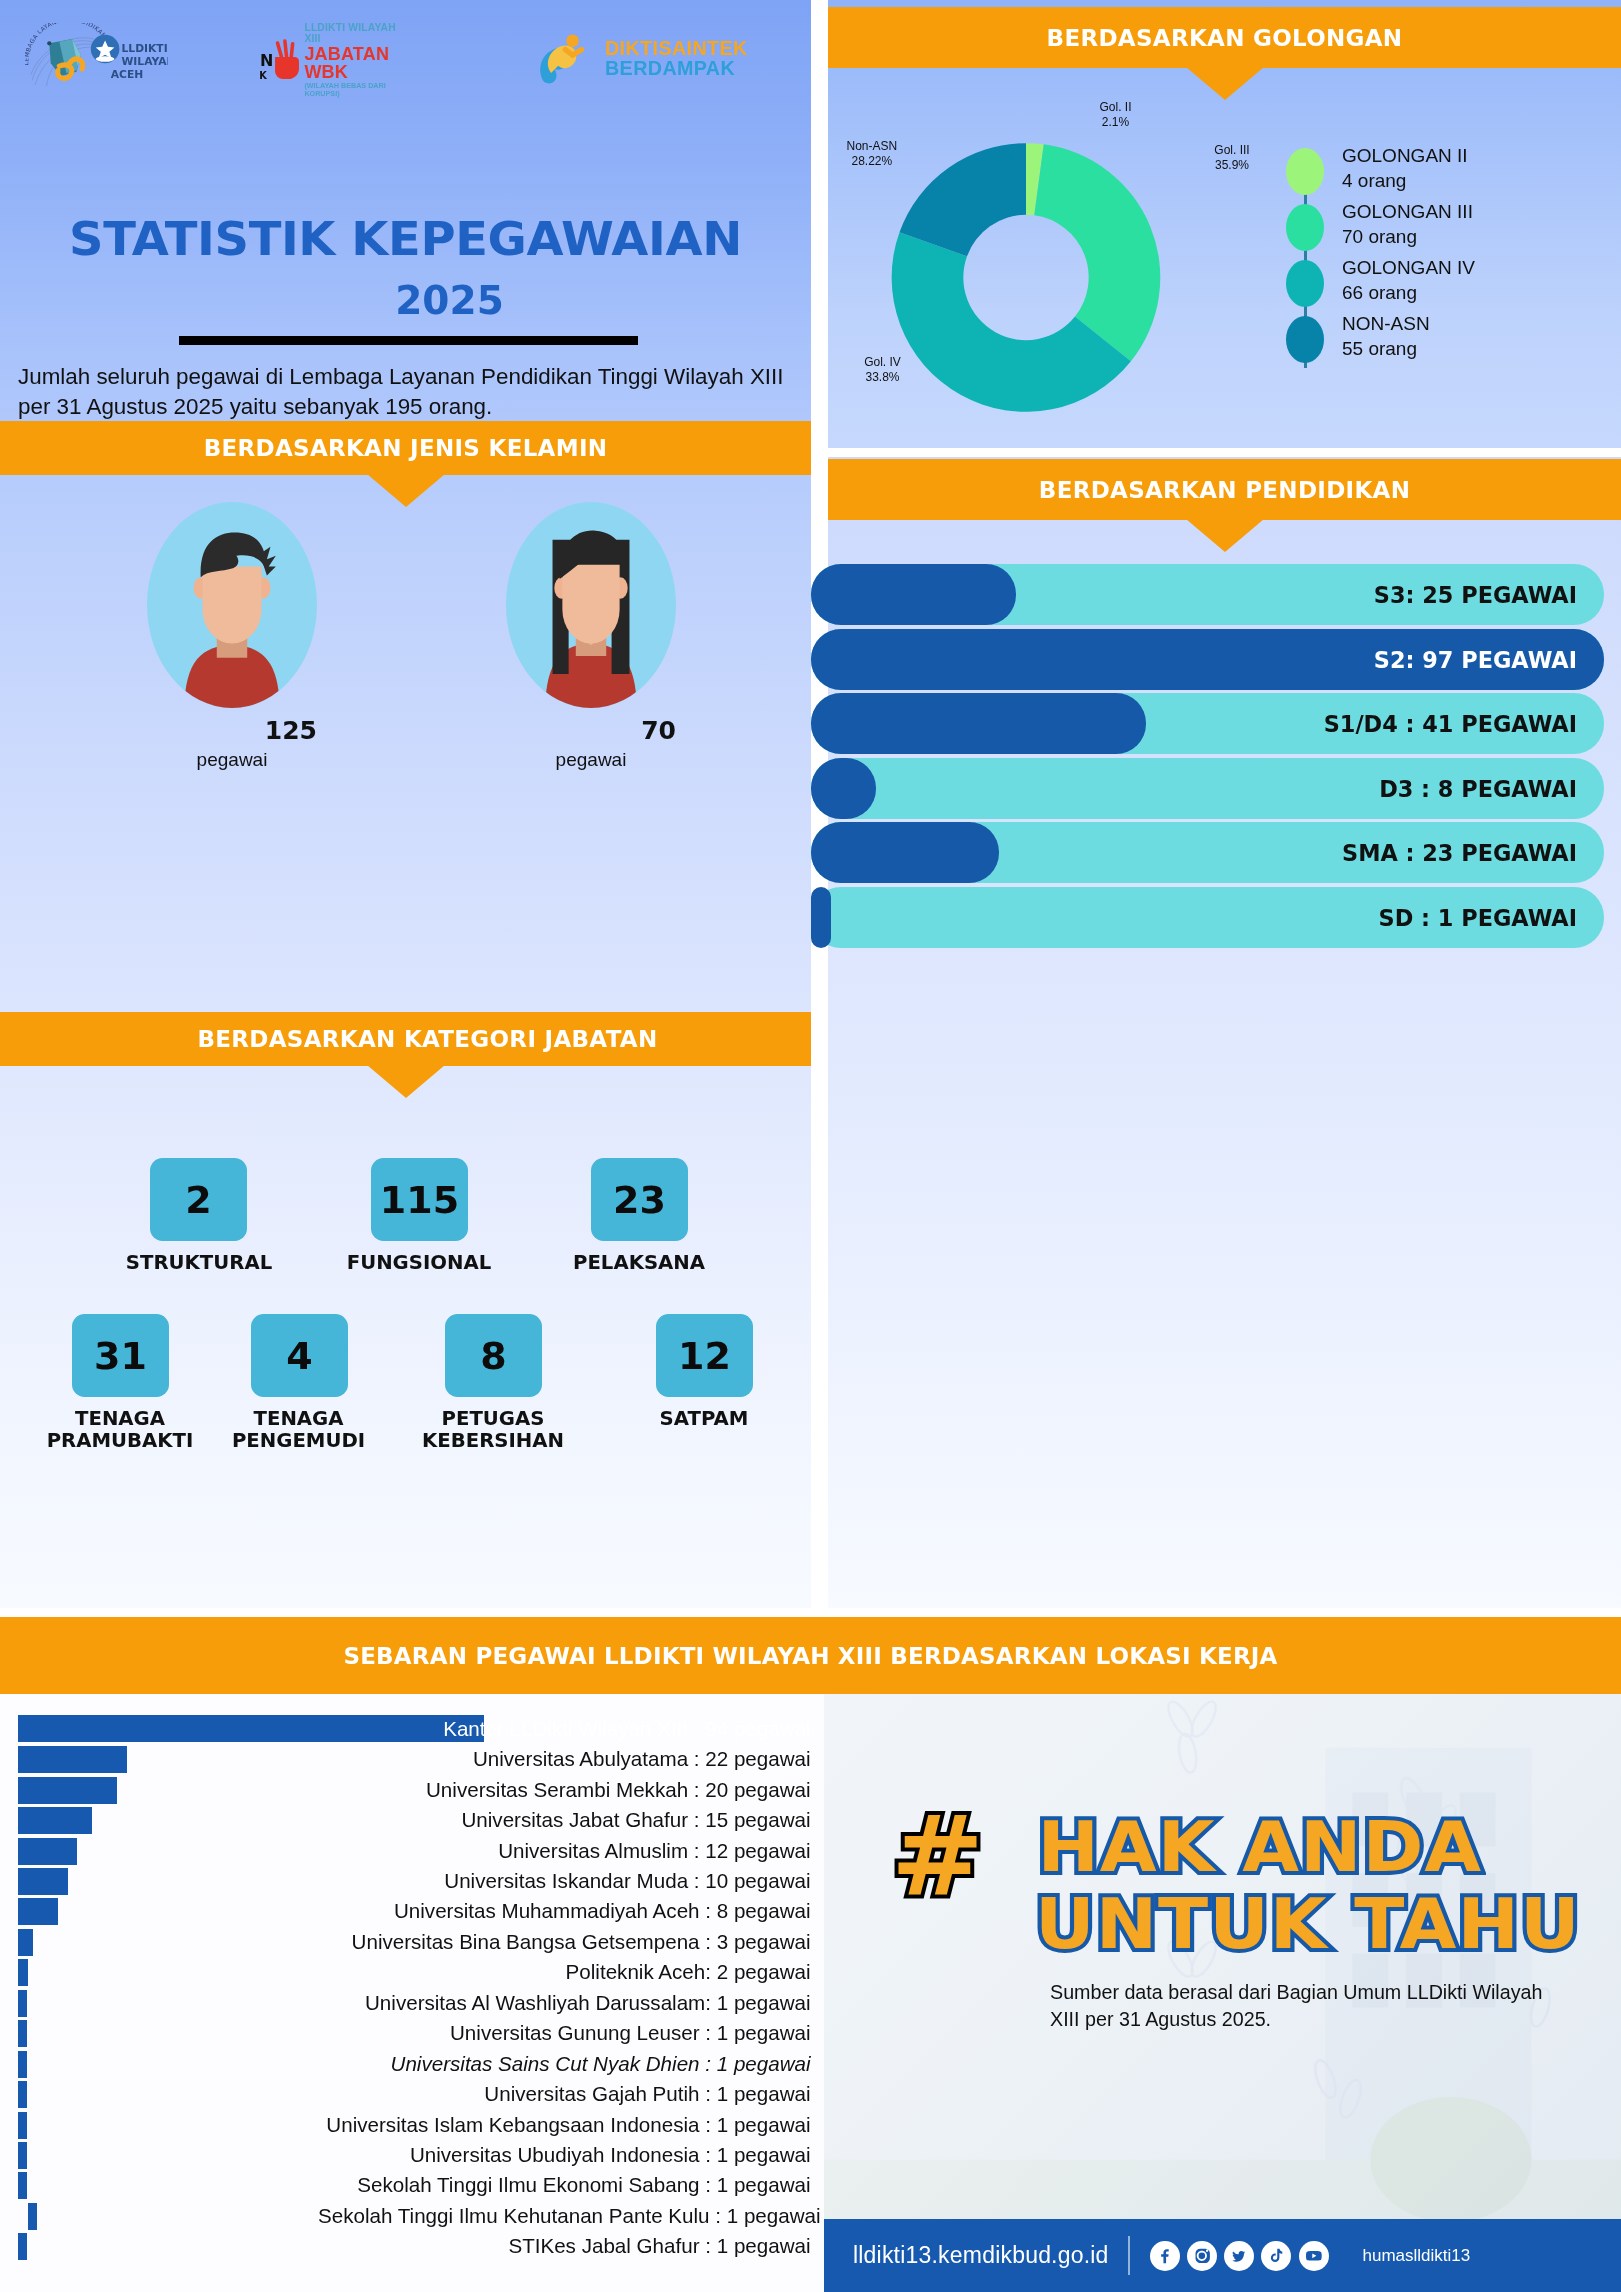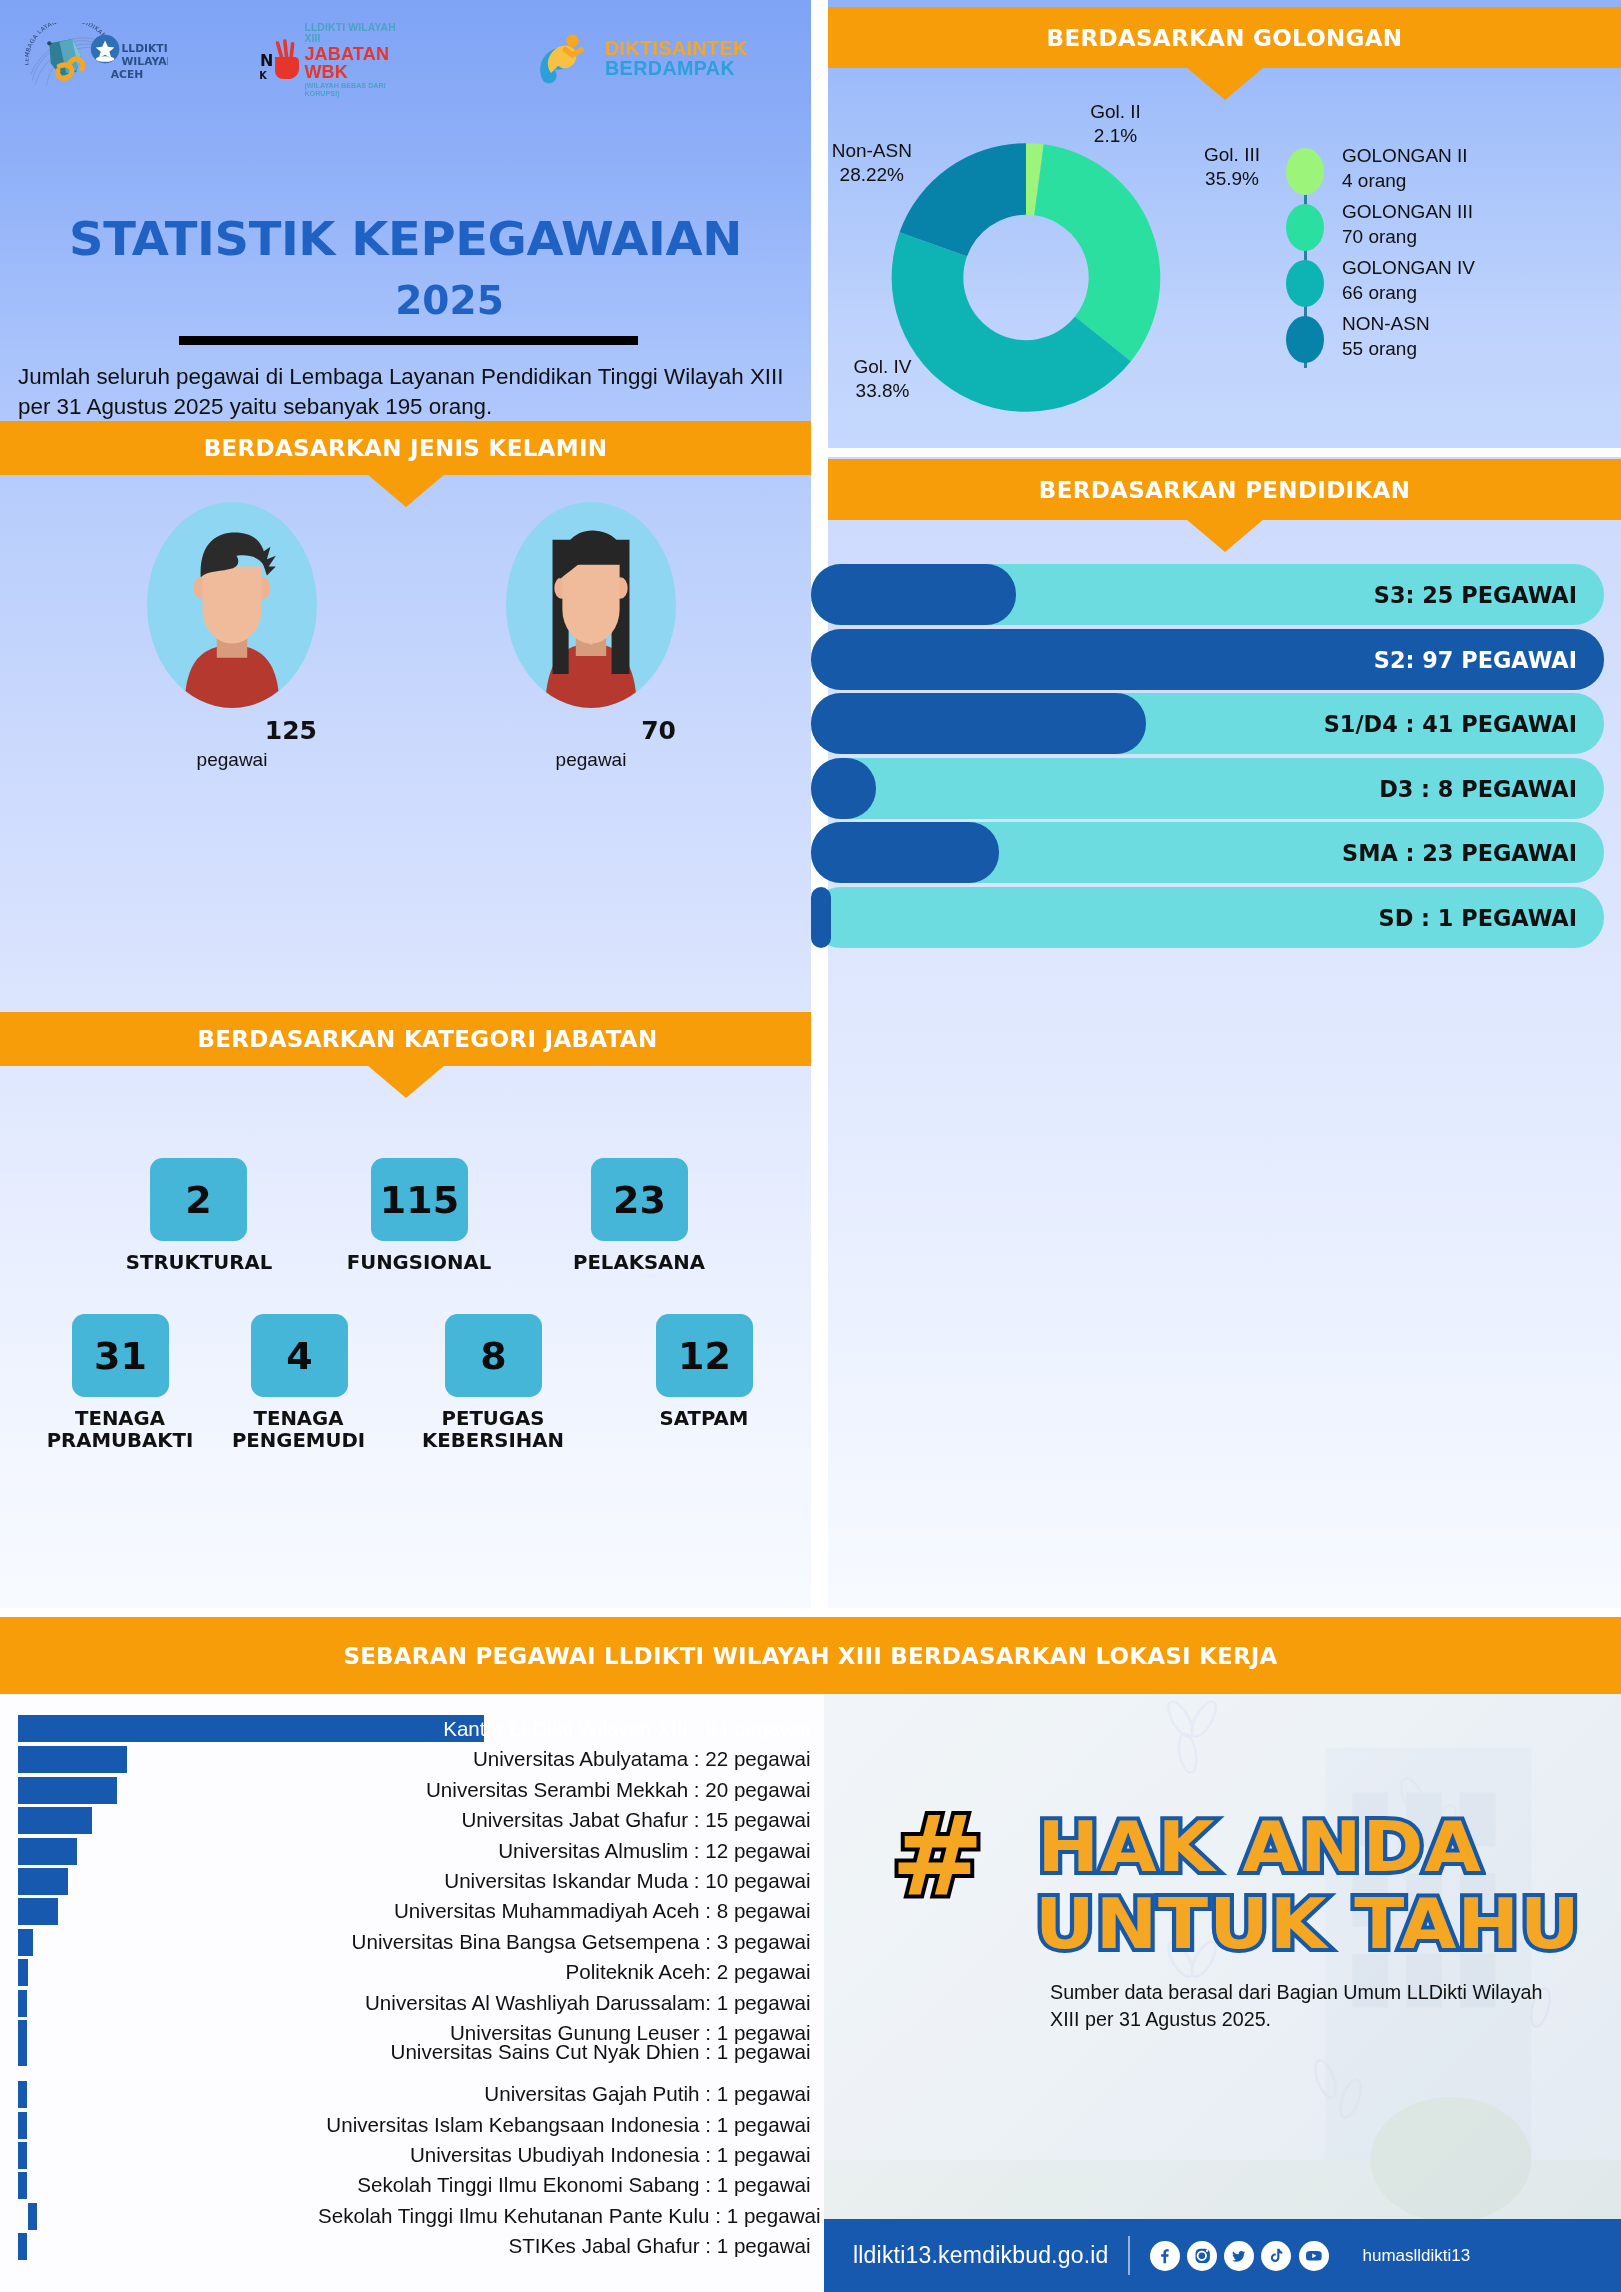--- a/index.html
+++ b/index.html
@@ -97,21 +97,21 @@
     position:absolute; left:17px; top:0; width:793px; height:448px;
     background:linear-gradient(180deg,#8fb2f8 0%, #9fbdfa 20%, #aec8fb 45%, #bdd2fc 70%, #c6d8fd 100%);
   }
   .panel-pend {
     position:absolute; left:17px; top:457px; width:793px; height:1151px;
     background:linear-gradient(180deg,#ccd9fc 0%, #d6e1fd 25%, #e2eafe 55%, #eef3ff 80%, #f7faff 100%);
   }
 
   
   .donut-wrap { position:absolute; left:27px; top:125px; width:403px; height:296px; }
-  .pie-label { position:absolute; text-align:center; font-size:19px; color:#111; line-height:1.25; }
+  .pie-label { position:absolute; text-align:center; font-size:12px; color:#111; line-height:1.25; }
 
   .legend { position:absolute; left:459px; top:143px; width:322px; }
   .legend-line { position:absolute; left:34px; top:23px; width:2.7px; height:202px; background:#2e7da5; }
   .legend-item { position:relative; height:56px; }
   .legend-dot { position:absolute; left:16px; top:4.5px; width:38px; height:47px; border-radius:50%; }
   .legend-txt { position:absolute; left:72px; top:0px; font-size:19px; color:#111; line-height:1.32; }
 
   
   .edu-bar-row { position:absolute; left:0; height:61px; width:793px; }
   .edu-bg { position:absolute; left:0; top:0; height:61px; border-radius:30px; background:#6ddce1; }
@@ -507,21 +507,21 @@
           <div class="loc-text">Politeknik Aceh: 2 pegawai</div>
         </div>
         <div class="loc-row" style="top: 294px;">
           <div class="loc-bar" style="width: 9px; background: rgb(22, 89, 174);"></div>
           <div class="loc-text">Universitas Al Washliyah Darussalam: 1 pegawai</div>
         </div>
         <div class="loc-row" style="top: 324px;">
           <div class="loc-bar" style="width: 9px; background: rgb(22, 89, 174);"></div>
           <div class="loc-text">Universitas Gunung Leuser : 1 pegawai</div>
         </div>
-        <div class="loc-row" style="top: 343px;">
+        <div class="loc-row" style="top: 355px; font-style: italic;">
           <div class="loc-bar" style="width: 9px; background: rgb(22, 89, 174);"></div>
           <div class="loc-text">Universitas Sains Cut Nyak Dhien : 1 pegawai</div>
         </div>
         <div class="loc-row" style="top: 385px;">
           <div class="loc-bar" style="width: 9px; background: rgb(22, 89, 174);"></div>
           <div class="loc-text">Universitas Gajah Putih : 1 pegawai</div>
         </div>
         <div class="loc-row" style="top: 416px;">
           <div class="loc-bar" style="width: 9px; background: rgb(22, 89, 174);"></div>
           <div class="loc-text">Universitas Islam Kebangsaan Indonesia : 1 pegawai</div>

